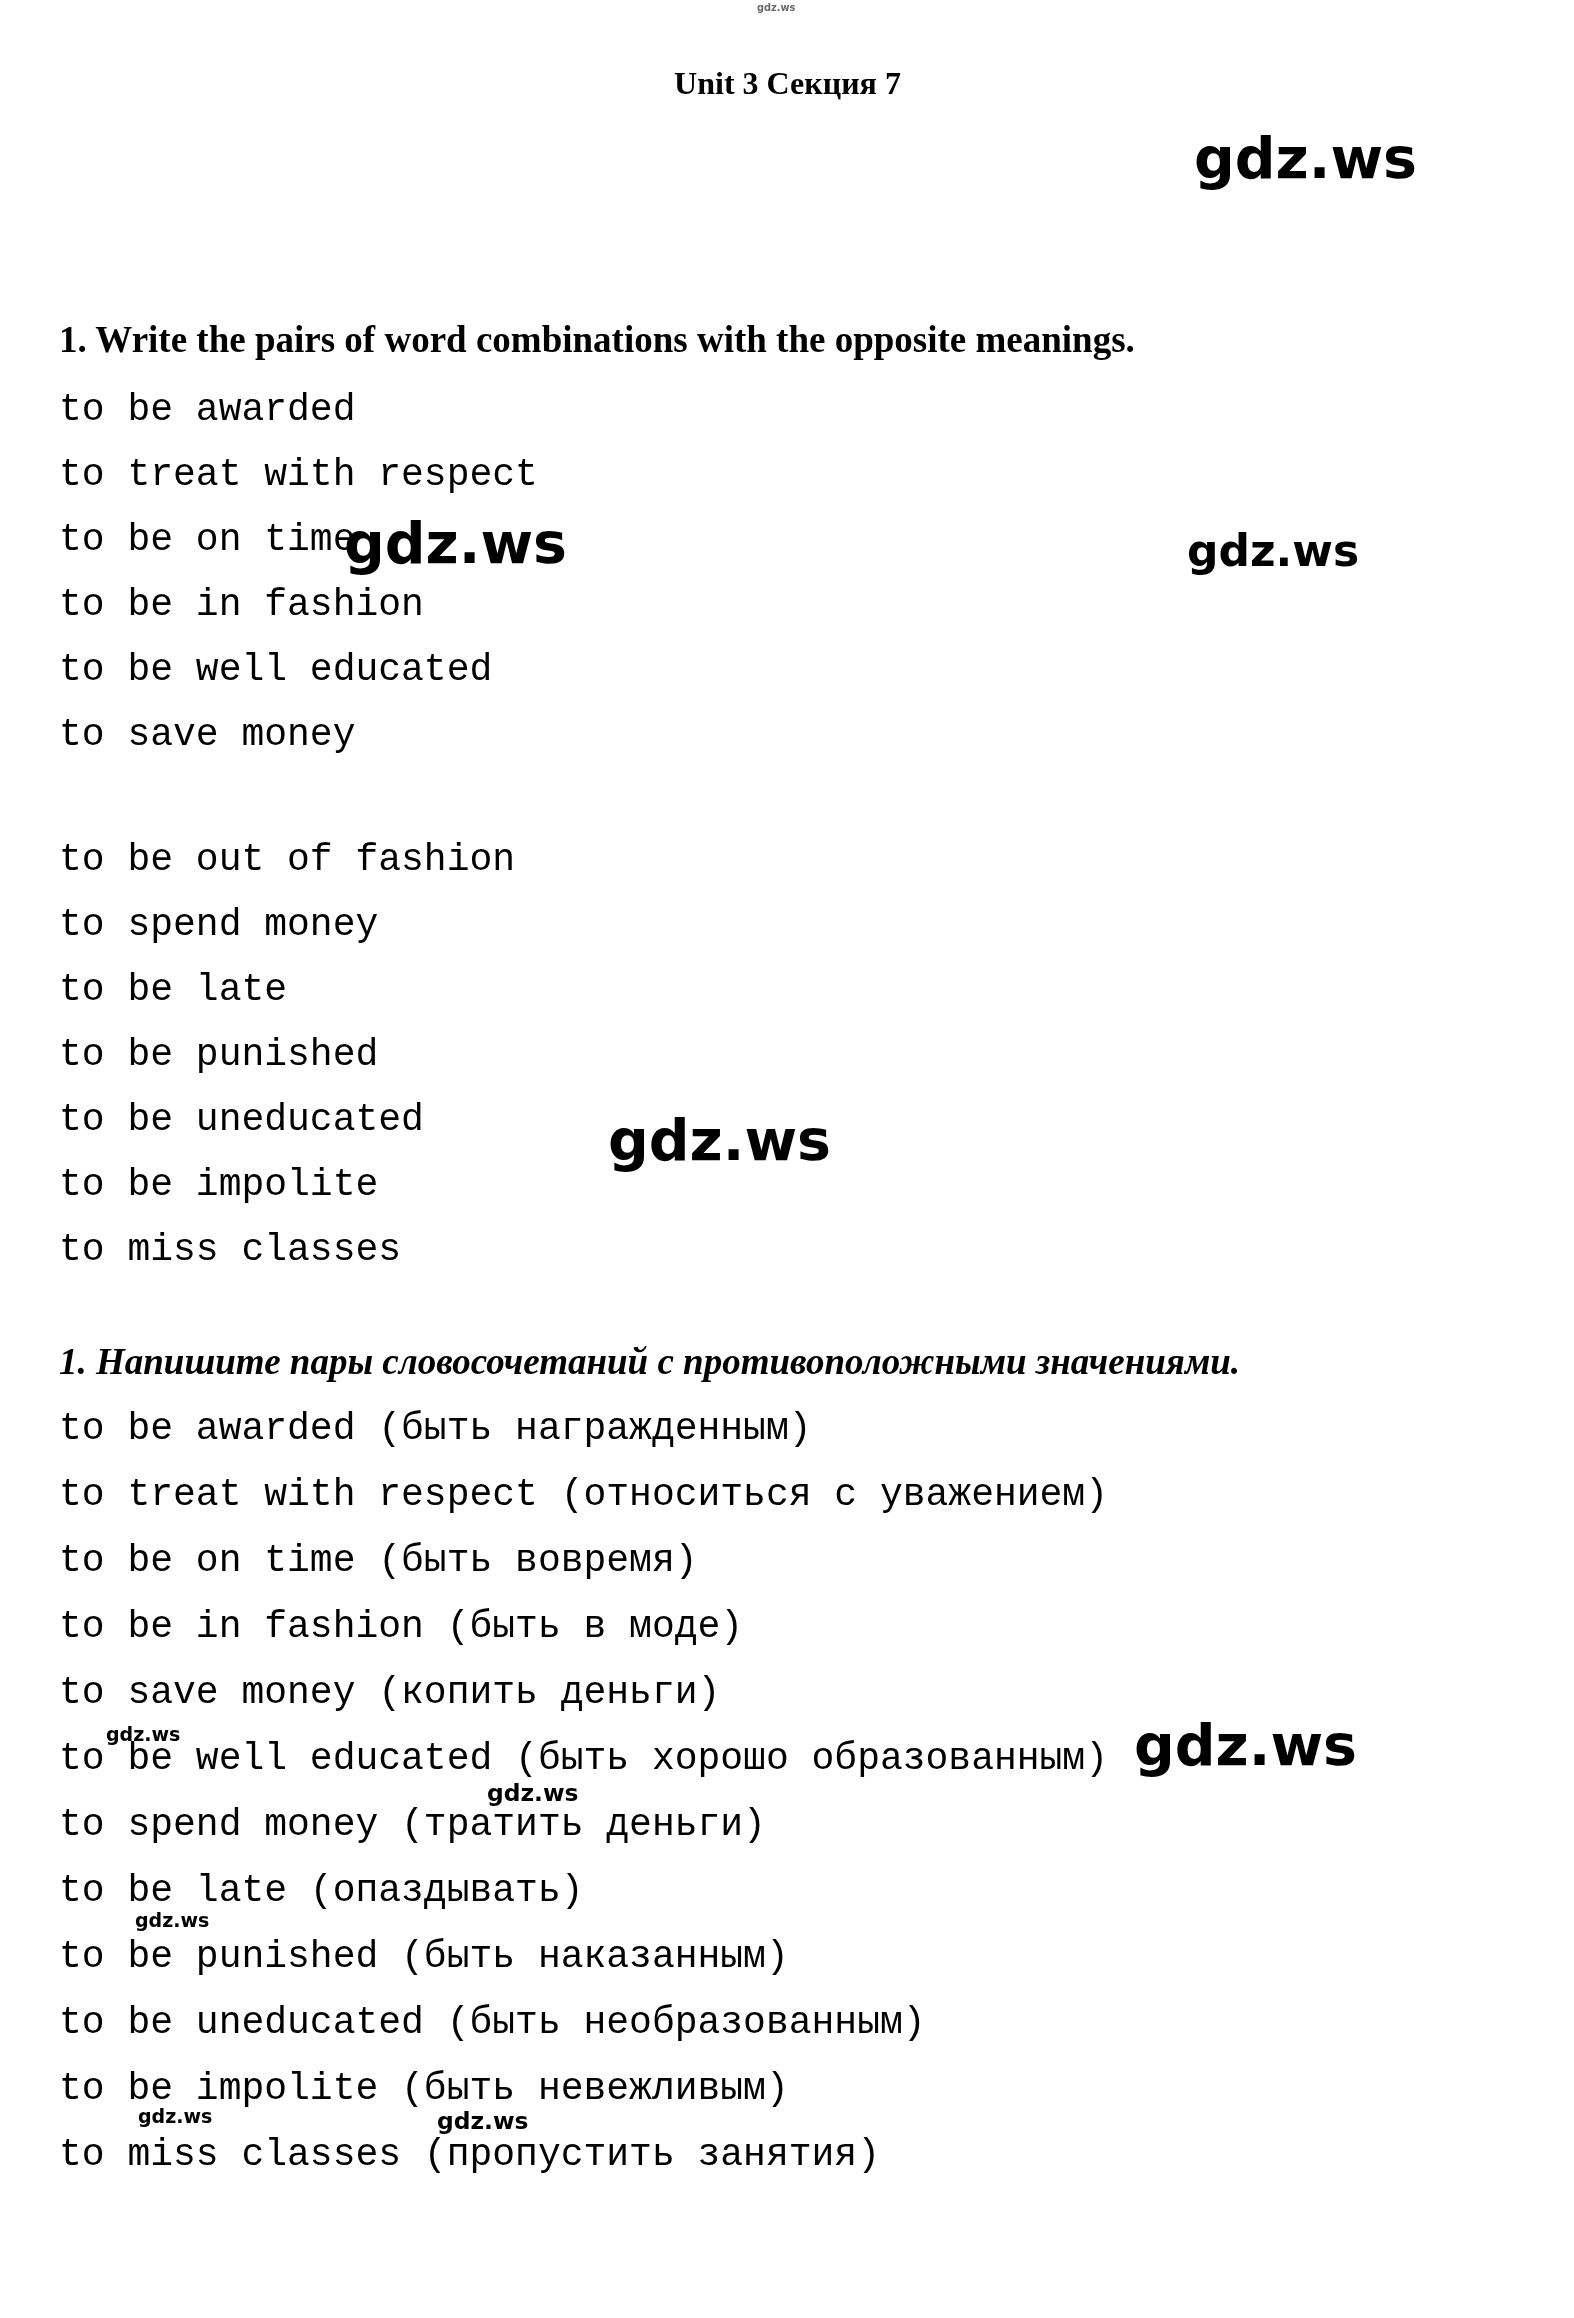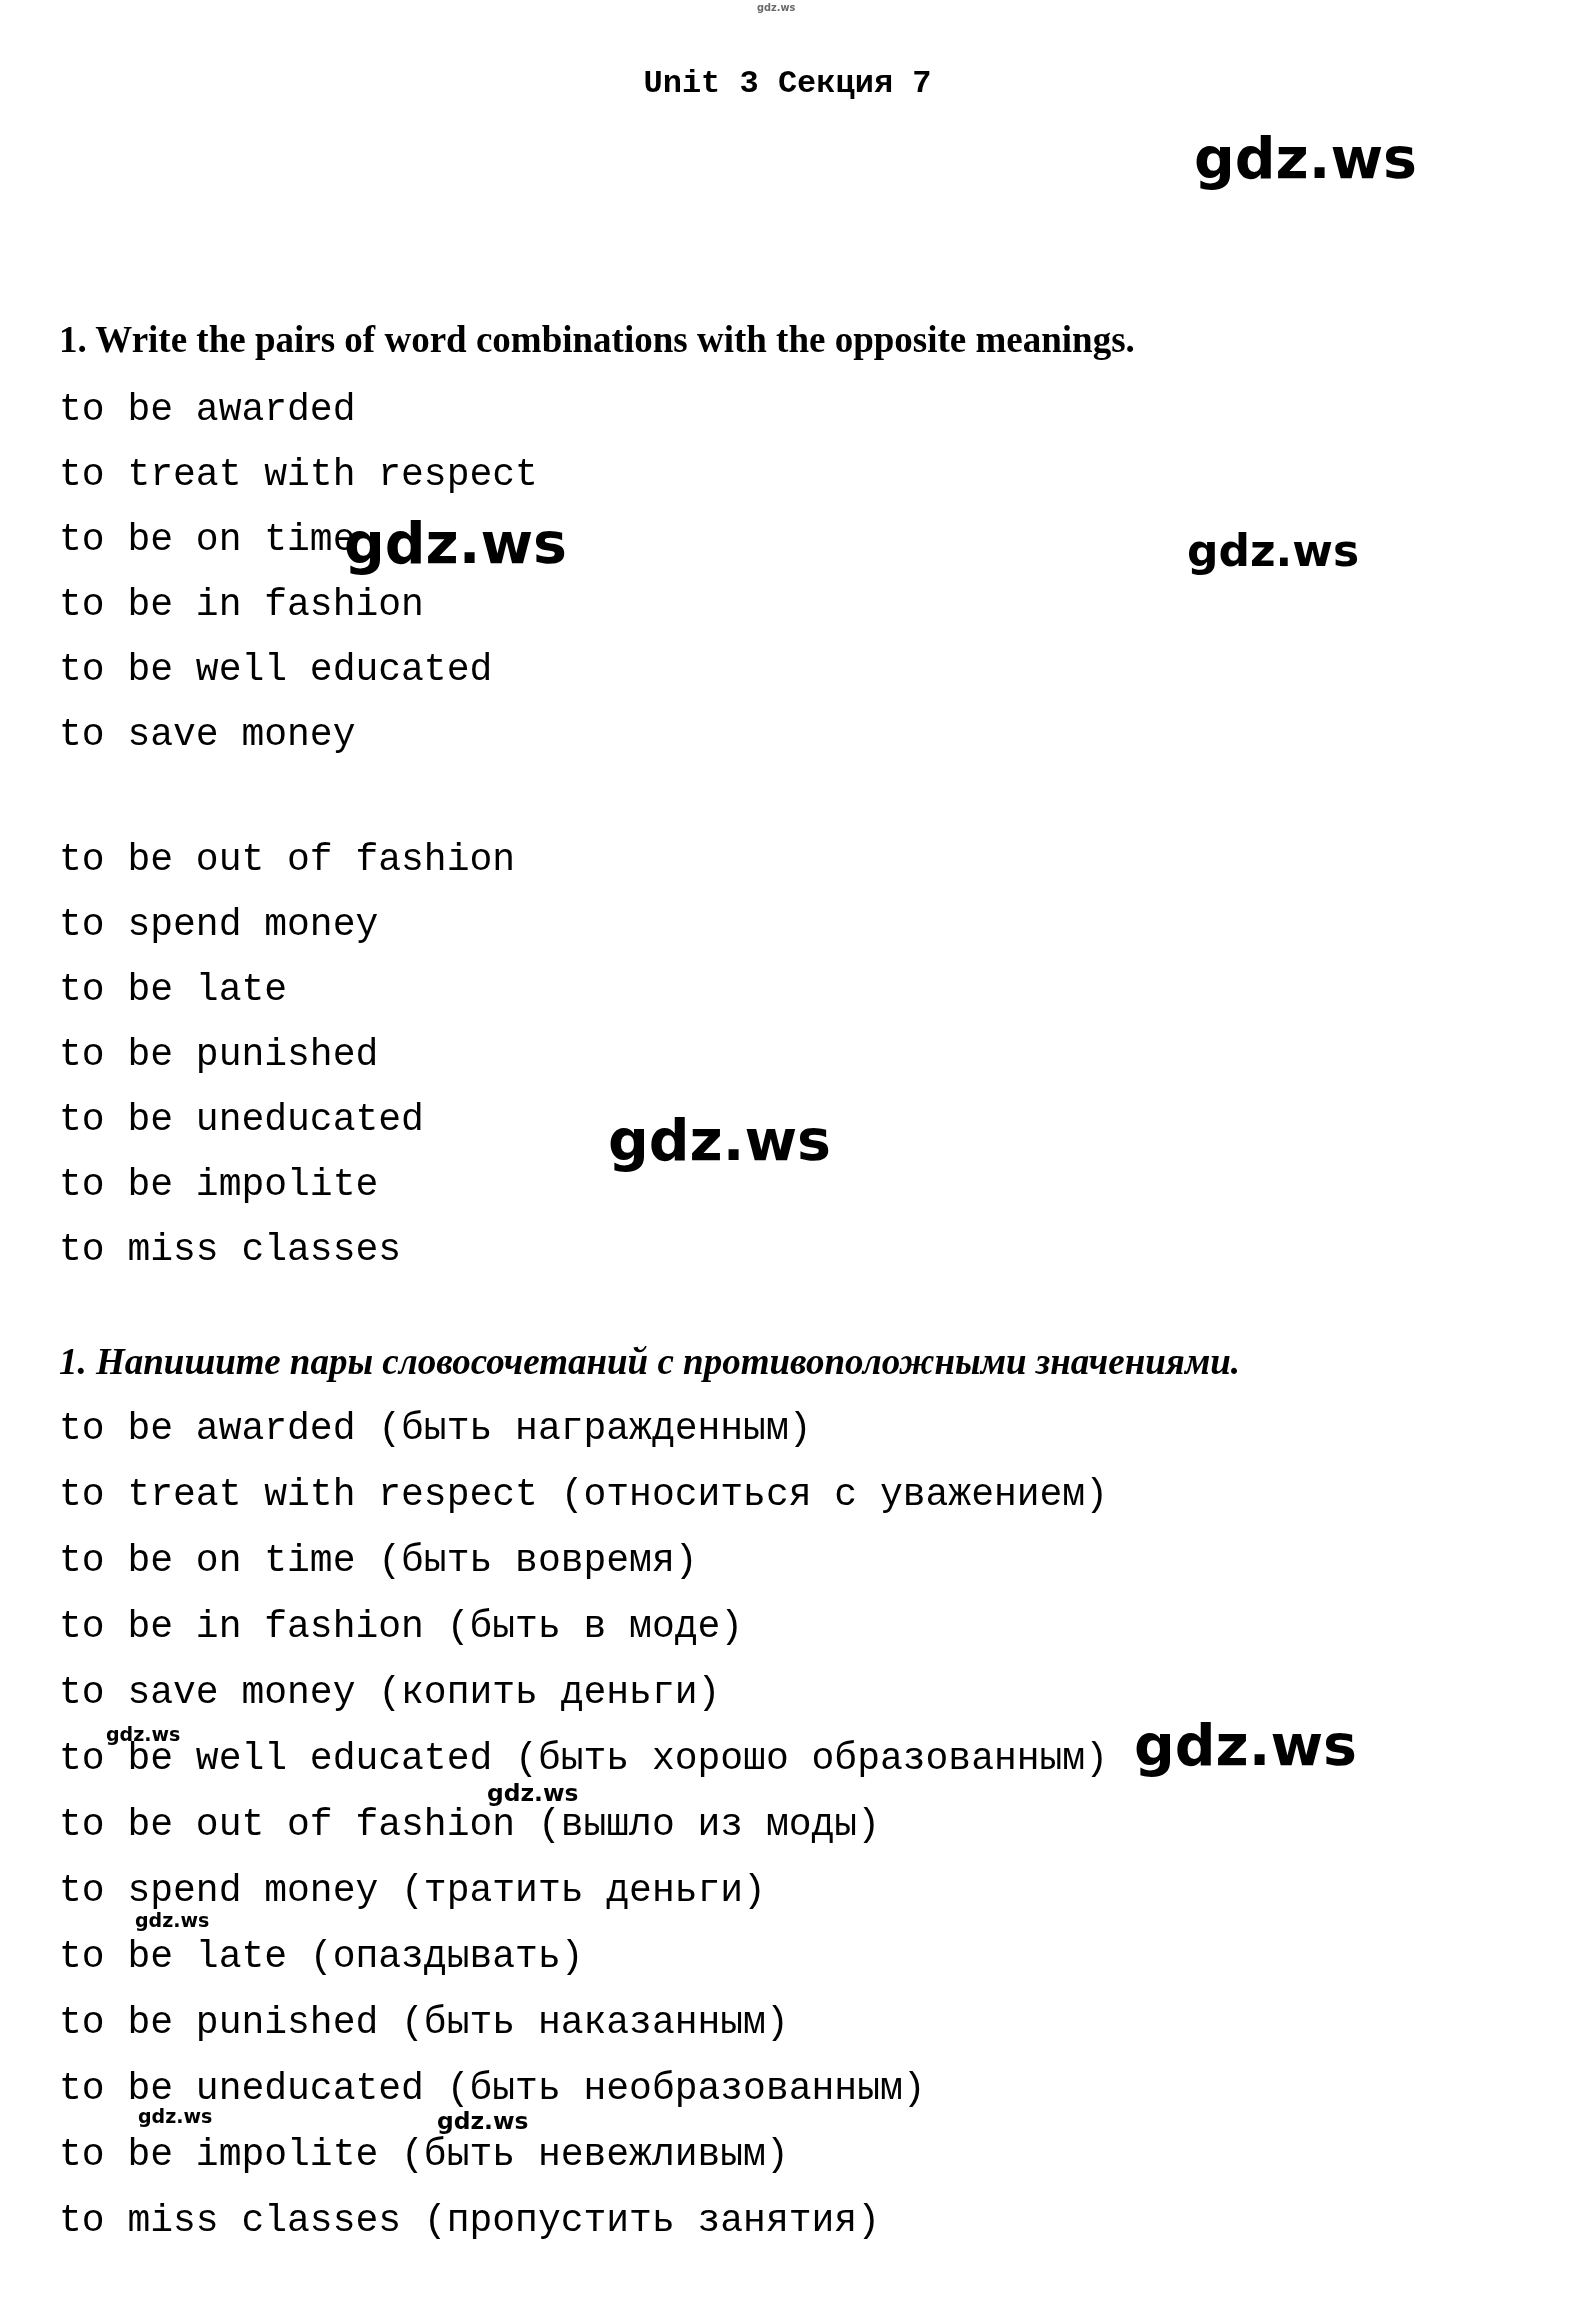--- a/index.html
+++ b/index.html
@@ -49,21 +49,21 @@
   .wm-s-4 { left: 138px; top: 2107px; font-size: 19px; }
   .wm-s-5 { left: 437px; top: 2110px; font-size: 23.4px; }
 
   
   .doc-title {
     position: absolute;
     left: 0;
     top: 65px;
     width: 1575px;
     text-align: center;
-    font-family: Liberation Mono, monospace;
+    font-family: Liberation Serif, serif;
     font-weight: bold;
     font-size: 32px;
   }
 
   .content {
     position: absolute;
     left: 59px;
     top: 317px;
     width: 1436px;
   }
@@ -139,21 +139,20 @@
   </div>
 
   <div class="section-two">
     <p class="task-heading">1. Напишите пары словосочетаний с противоположными значениями.</p>
     <div class="line">to be awarded (быть награжденным)</div>
     <div class="line">to treat with respect (относиться с уважением)</div>
     <div class="line">to be on time (быть вовремя)</div>
     <div class="line">to be in fashion (быть в моде)</div>
     <div class="line">to save money (копить деньги)</div>
     <div class="line">to be well educated (быть хорошо образованным)</div>
-    <div class="line">to be out of fashion (вышло из моды)</div>
     <div class="line">to spend money (тратить деньги)</div>
     <div class="line">to be late (опаздывать)</div>
     <div class="line">to be punished (быть наказанным)</div>
     <div class="line">to be uneducated (быть необразованным)</div>
     <div class="line">to be impolite (быть невежливым)</div>
     <div class="line">to miss classes (пропустить занятия)</div>
   </div>
 
 </div>
 

